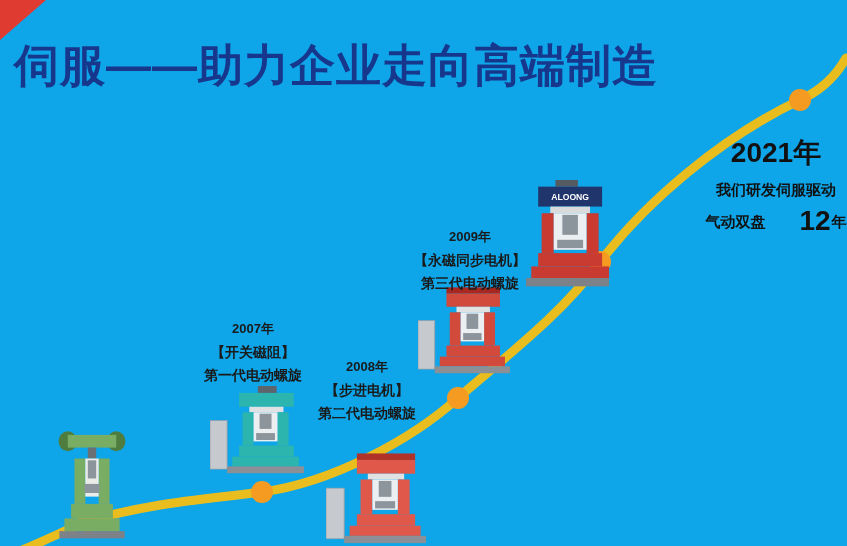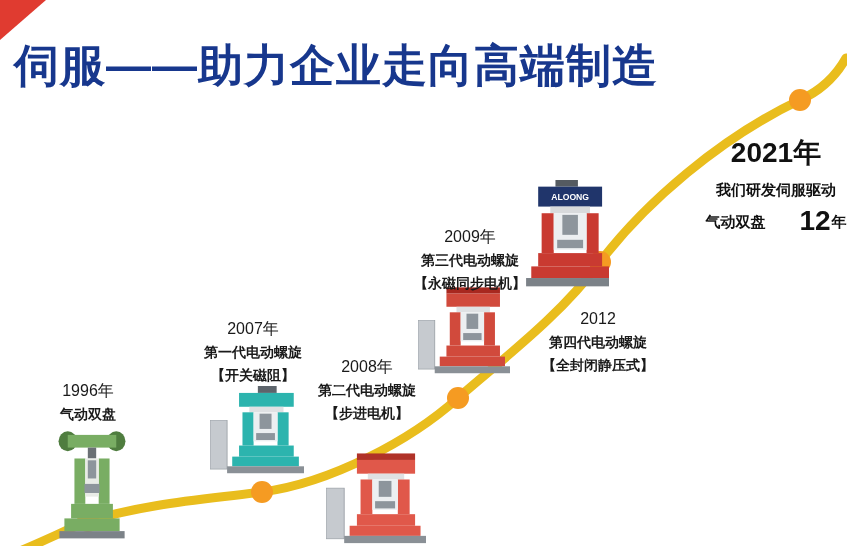--- a/index.html
+++ b/index.html
@@ -1,27 +1,27 @@
 <!DOCTYPE html>
 <html><head>
 <meta charset="utf-8">
 <style>
   html,body{margin:0;padding:0;background:#ddd;}
   .canvas{
-    position:relative;width:847px;height:546px;background:#ffffff;overflow:hidden;
+    position:relative;width:847px;height:546px;background:#0ea5e9;overflow:hidden;
     font-family:"Liberation Sans","DejaVu Sans",sans-serif;
   }
   .corner-flag{position:absolute;top:0;left:0;width:0;height:0;
     border-top:40px solid #e03b30;border-right:46px solid transparent;}
   .title{position:absolute;left:14px;top:36px;font-size:45px;font-weight:800;
     color:#17378d;letter-spacing:1px;white-space:nowrap;}
   .curve-svg{position:absolute;left:0;top:0;}
   .machine{position:absolute;}
   .label{position:absolute;text-align:center;color:#1a1a1a;}
-  .label .year{font-size:16px;font-weight:400;line-height:25px;}
+  .label .year{font-size:13px;font-weight:700;line-height:25px;}
   .label .line{font-size:14px;font-weight:700;line-height:23px;}
   .y2021-block{position:absolute;left:703px;top:136px;width:146px;text-align:center;color:#111;}
   .y2021{font-size:28px;font-weight:800;line-height:34px;}
   .y2021-sub{font-size:15px;font-weight:700;line-height:22px;margin-top:9px;white-space:nowrap;}
   .y2021-num{font-size:28px;font-weight:800;vertical-align:-3px;padding:0 1px;margin-left:33px;}
 </style>
 </head>
 <body>
 
 <div class="canvas">
@@ -113,48 +113,39 @@
     <rect x="32" y="40" width="14" height="48" fill="#c93a31"></rect>
     <rect x="84" y="40" width="14" height="48" fill="#c93a31"></rect>
     <rect x="46" y="40" width="38" height="44" fill="#eceff1"></rect>
     <rect x="56" y="42" width="18" height="24" fill="#8d959c"></rect>
     <rect x="50" y="72" width="30" height="10" fill="#8d959c"></rect>
     <rect x="28" y="88" width="74" height="16" fill="#c93a31"></rect>
     <rect x="20" y="104" width="90" height="14" fill="#c93a31"></rect>
     <rect x="14" y="118" width="102" height="10" fill="#7c8288"></rect>
   </svg>
 
-  <div class="label" style="left:28px;top:378px;width:120px;">
-    <div class="year">1996年</div>
-    <div class="line">气动双盘</div>
-  </div>
 
   <div class="label" style="left:183px;top:316px;width:140px;">
     <div class="year">2007年</div>
+    <div class="line">【开关磁阻】</div>
     <div class="line">第一代电动螺旋</div>
-    <div class="line">【开关磁阻】</div>
   </div>
 
   <div class="label" style="left:297px;top:354px;width:140px;">
     <div class="year">2008年</div>
+    <div class="line">【步进电机】</div>
     <div class="line">第二代电动螺旋</div>
-    <div class="line">【步进电机】</div>
   </div>
 
   <div class="label" style="left:394px;top:224px;width:152px;">
     <div class="year">2009年</div>
+    <div class="line">【永磁同步电机】</div>
     <div class="line">第三代电动螺旋</div>
-    <div class="line">【永磁同步电机】</div>
   </div>
 
-  <div class="label" style="left:522px;top:306px;width:152px;">
-    <div class="year">2012</div>
-    <div class="line">第四代电动螺旋</div>
-    <div class="line">【全封闭静压式】</div>
-  </div>
 
   <div class="y2021-block">
     <div class="y2021">2021年</div>
     <div class="y2021-sub">我们研发伺服驱动</div>
     <div class="y2021-sub"><span>气动双盘</span><span class="y2021-num">12</span><span>年</span></div>
   </div>
 
 </div>
 
 </body></html>

